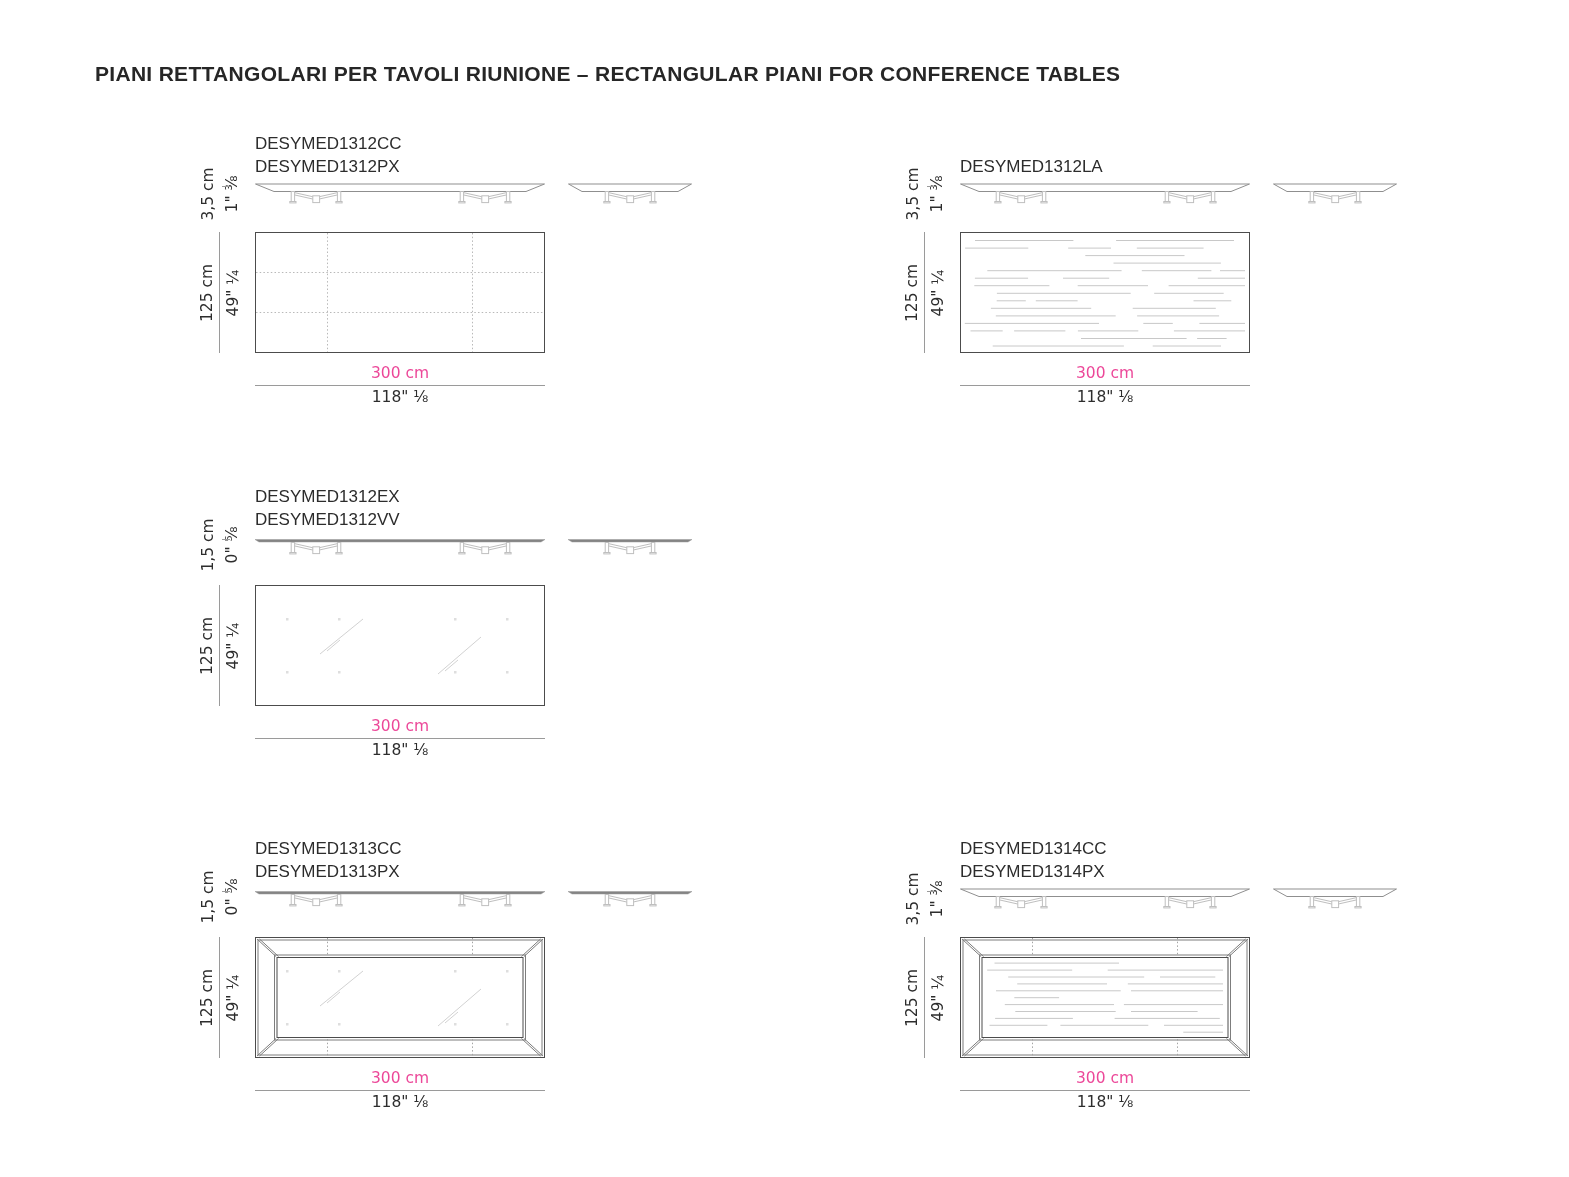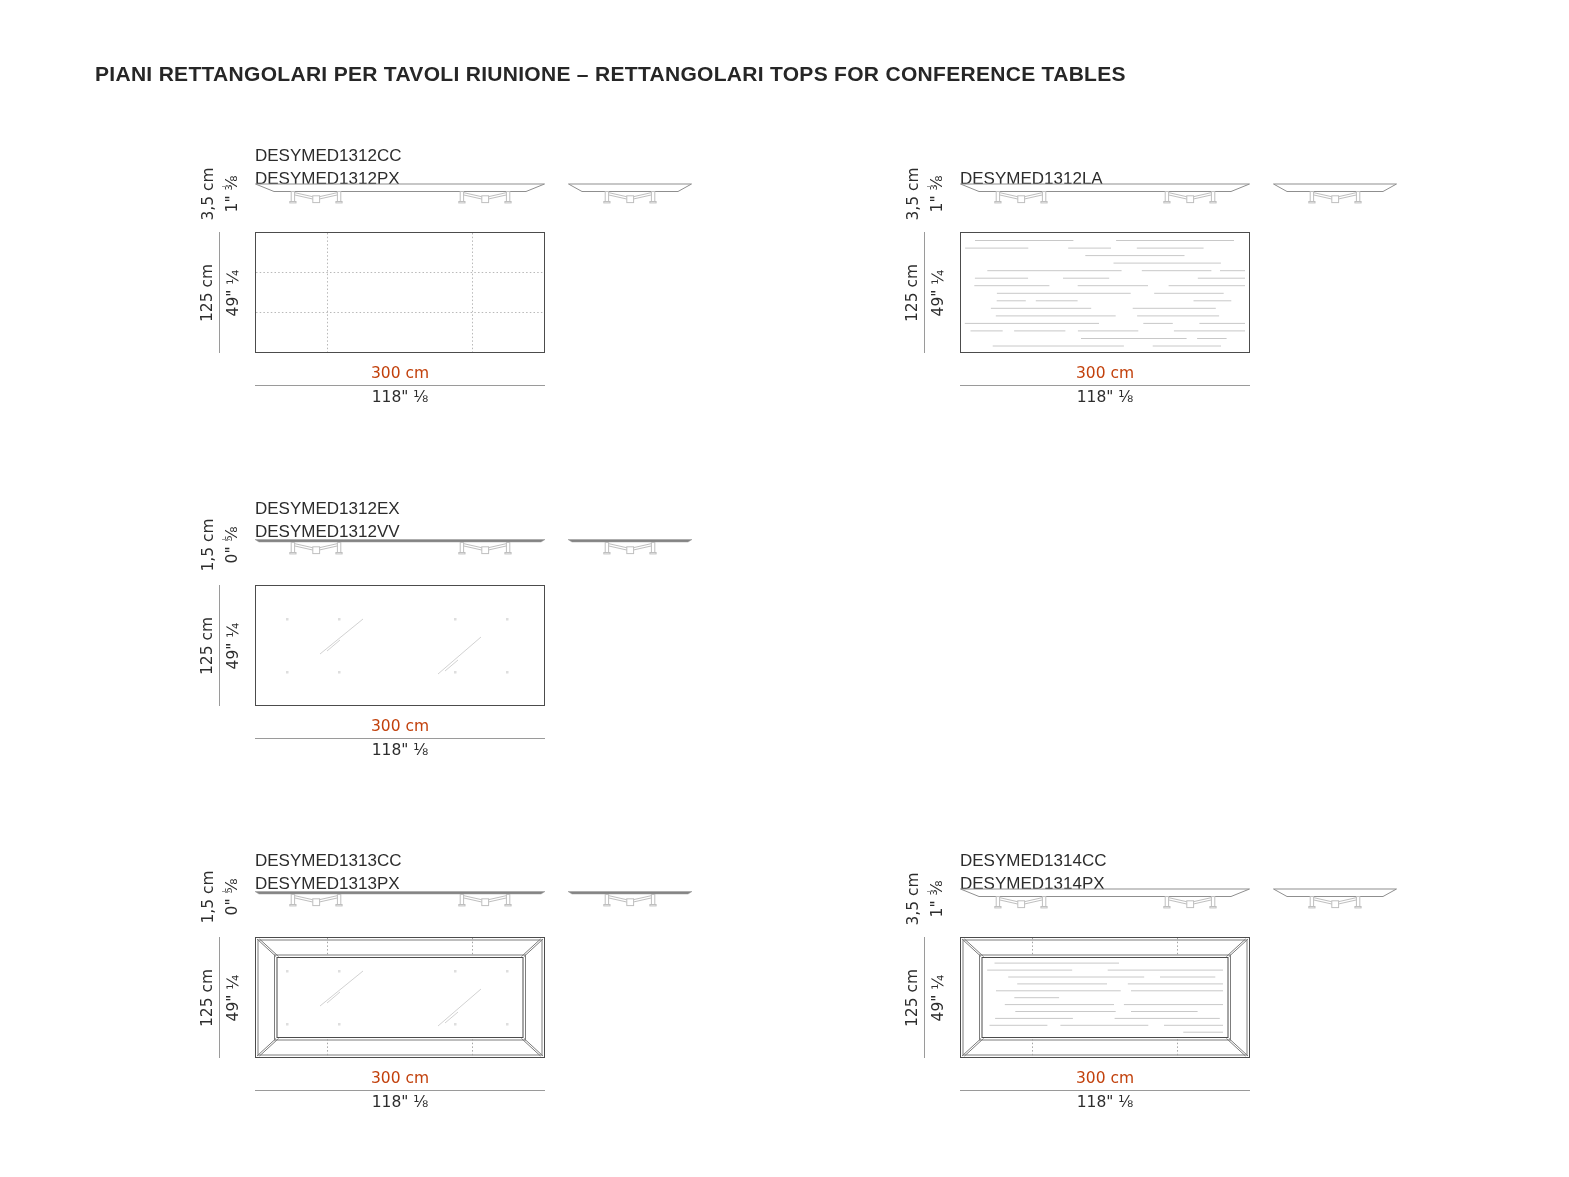--- a/index.html
+++ b/index.html
@@ -1,28 +1,28 @@
 <!DOCTYPE html>
 <html><head>
 <meta charset="utf-8">
 <style>
   html,body{margin:0;padding:0;background:#ffffff;}
   body{width:1569px;height:1177px;position:relative;font-family:"Liberation Sans",sans-serif;overflow:hidden;}
   .title{position:absolute;left:95px;top:62px;font-size:21px;font-weight:bold;letter-spacing:.3px;color:#262626;white-space:nowrap;}
   .diagram{position:absolute;width:520px;height:302px;}
-  .labels{position:absolute;left:65px;top:16px;}
+  .labels{position:absolute;left:65px;top:4px;}
   .model{font-size:17px;line-height:23px;color:#2c2c2c;font-family:"Liberation Sans",sans-serif;white-space:nowrap;min-height:23px;}
   .vtext{position:absolute;transform:translate(-50%,-50%) rotate(-90deg);white-space:nowrap;
          font-size:15.5px;color:#2d2d2d;font-family:"DejaVu Sans","Liberation Sans",sans-serif;}
   .tick{position:absolute;left:32px;top:58px;width:8px;height:0;border-top:1px solid #9a9a9a;}
   .side-long{position:absolute;left:65px;top:55px;}
   .side-end{position:absolute;left:378px;top:55px;}
   .plan{position:absolute;left:65px;top:104px;}
   .vdim{position:absolute;left:29px;top:104px;height:121px;width:0;border-left:1px solid #9a9a9a;}
-  .hcm{position:absolute;left:65px;top:236px;width:290px;text-align:center;font-size:15.5px;color:#c2410c;font-family:"DejaVu Sans","Liberation Sans",sans-serif;}
+  .hcm{position:absolute;left:65px;top:236px;width:290px;text-align:center;font-size:15.5px;color:#ec4899;font-family:"DejaVu Sans","Liberation Sans",sans-serif;}
   .hline{position:absolute;left:65px;top:257px;width:290px;height:0;border-top:1px solid #9a9a9a;}
   .hin{position:absolute;left:65px;top:260px;width:290px;text-align:center;font-size:15.5px;color:#2d2d2d;font-family:"DejaVu Sans","Liberation Sans",sans-serif;}
   .defs-holder{position:absolute;width:0;height:0;overflow:hidden;}
   g.grain{stroke:#c8c8c8;stroke-width:1;}
 </style>
 </head>
 <body>
 
 <svg class="defs-holder" aria-hidden="true">
   <defs>
@@ -33,21 +33,21 @@
       <line x1="50" y1="3.8" x2="30" y2="8.3"></line>
       <rect x="3.2" y="0.5" width="3.4" height="10"></rect>
       <rect x="1.8" y="10.5" width="6.2" height="1.4"></rect>
       <rect x="49.4" y="0.5" width="3.4" height="10"></rect>
       <rect x="47.9" y="10.5" width="6.2" height="1.4"></rect>
       <rect x="24.8" y="4.8" width="6.8" height="6.8"></rect>
     </g>
   </defs>
 </svg>
 
-<div class="title">PIANI RETTANGOLARI PER TAVOLI RIUNIONE – RETTANGOLARI TOPS FOR CONFERENCE TABLES</div>
+<div class="title">PIANI RETTANGOLARI PER TAVOLI RIUNIONE – RECTANGULAR PIANI FOR CONFERENCE TABLES</div>
 
 <div class="diagram" style="left:190px;top:128px;">
   <div class="labels">
     <div class="model">DESYMED1312CC</div>
     <div class="model">DESYMED1312PX</div>
   </div>
   <div class="vtext" style="left:18px;top:66px;">3,5 cm</div>
   <div class="vtext" style="left:42px;top:66px;">1" ⅜</div>
   <div class="tick"></div>
   <svg class="side-long" width="290" height="24" viewBox="0 0 290 24">

